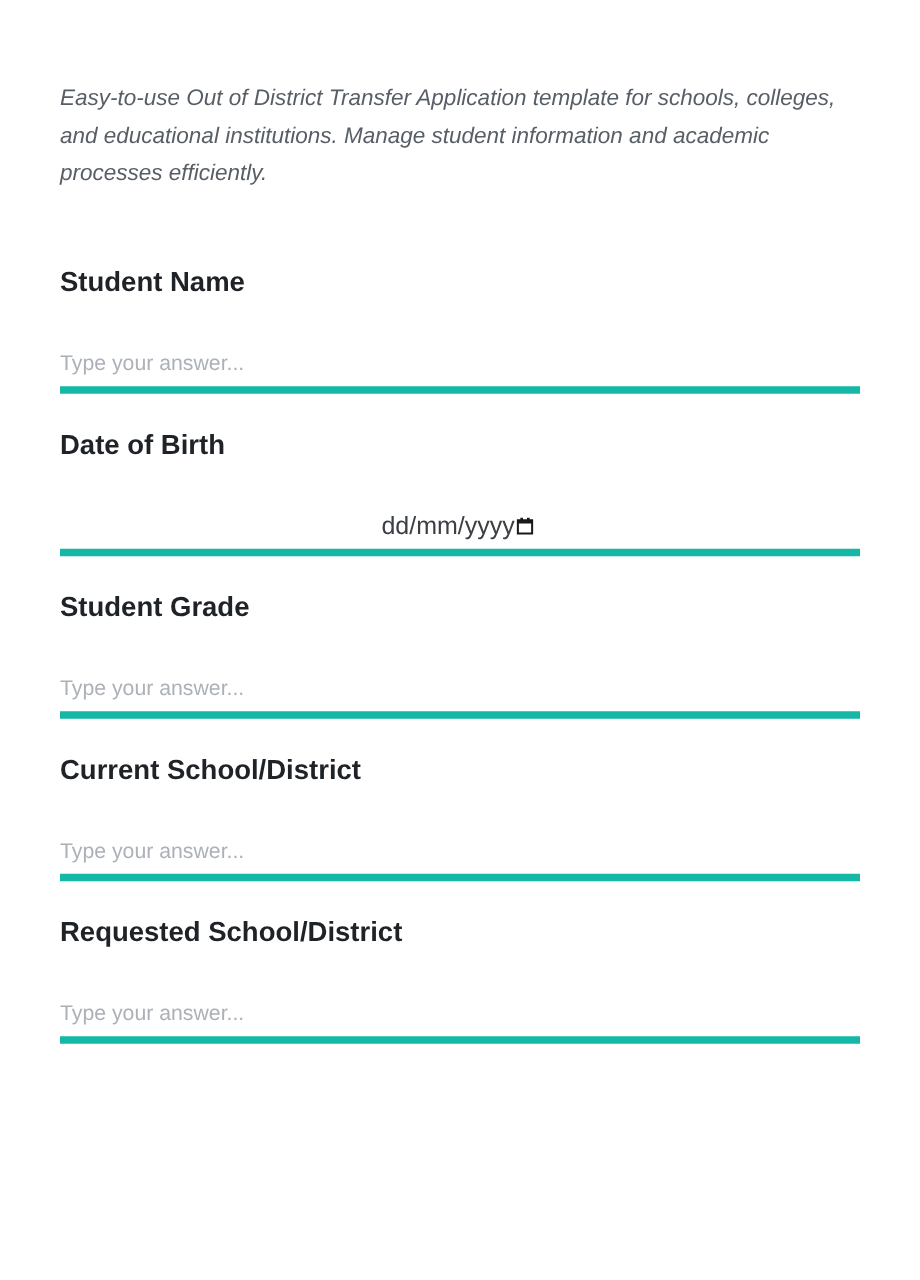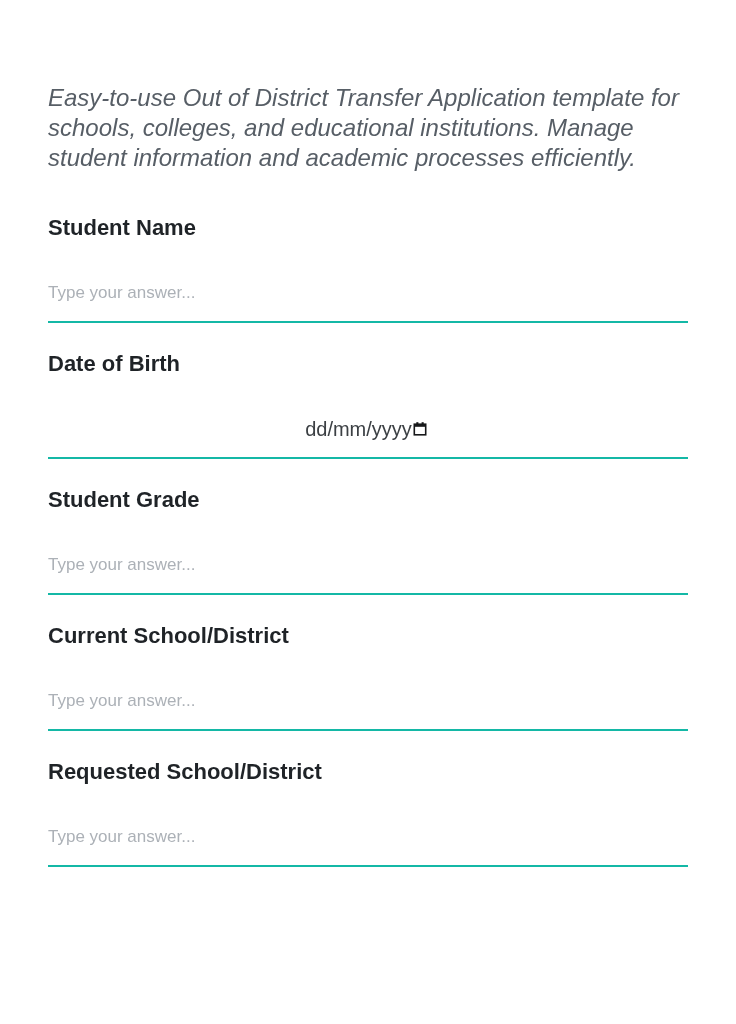--- a/index.html
+++ b/index.html
@@ -25,45 +25,45 @@
   .form-title .hl {
     background-image: linear-gradient(#faefc8, #faefc8);
     background-repeat: no-repeat;
     background-size: 100% 15px;
     background-position: 0 100%;
     -webkit-box-decoration-break: clone;
     box-decoration-break: clone;
     padding: 0 3px 7px 0;
   }
   .form-description {
-    margin-top: 36px;
+    margin-top: 16px;
     font-style: italic;
-    font-size: 24px;
+    font-size: 18px;
     line-height: 30px;
     color: #575e66;
     max-width: 642px;
   }
   .field {
     margin-top: 28px;
     max-width: 640px;
   }
   .field.first {
-    margin-top: 42px;
+    margin-top: 60px;
   }
   .field-label {
     display: block;
     font-size: 22px;
     line-height: 26px;
     font-weight: 700;
     color: #1f2327;
   }
   .input-wrap {
     margin-top: 39px;
-    border-bottom: 2px solid #14b8a6;
-    padding-bottom: 15px;
+    border-bottom: 6px solid #14b8a6;
+    padding-bottom: 5px;
   }
   .text-input {
     display: block;
     width: 100%;
     height: 26px;
     border: none;
     outline: none;
     background: transparent;
     font-family: "Liberation Sans", "DejaVu Sans", sans-serif;
     font-size: 17px;

